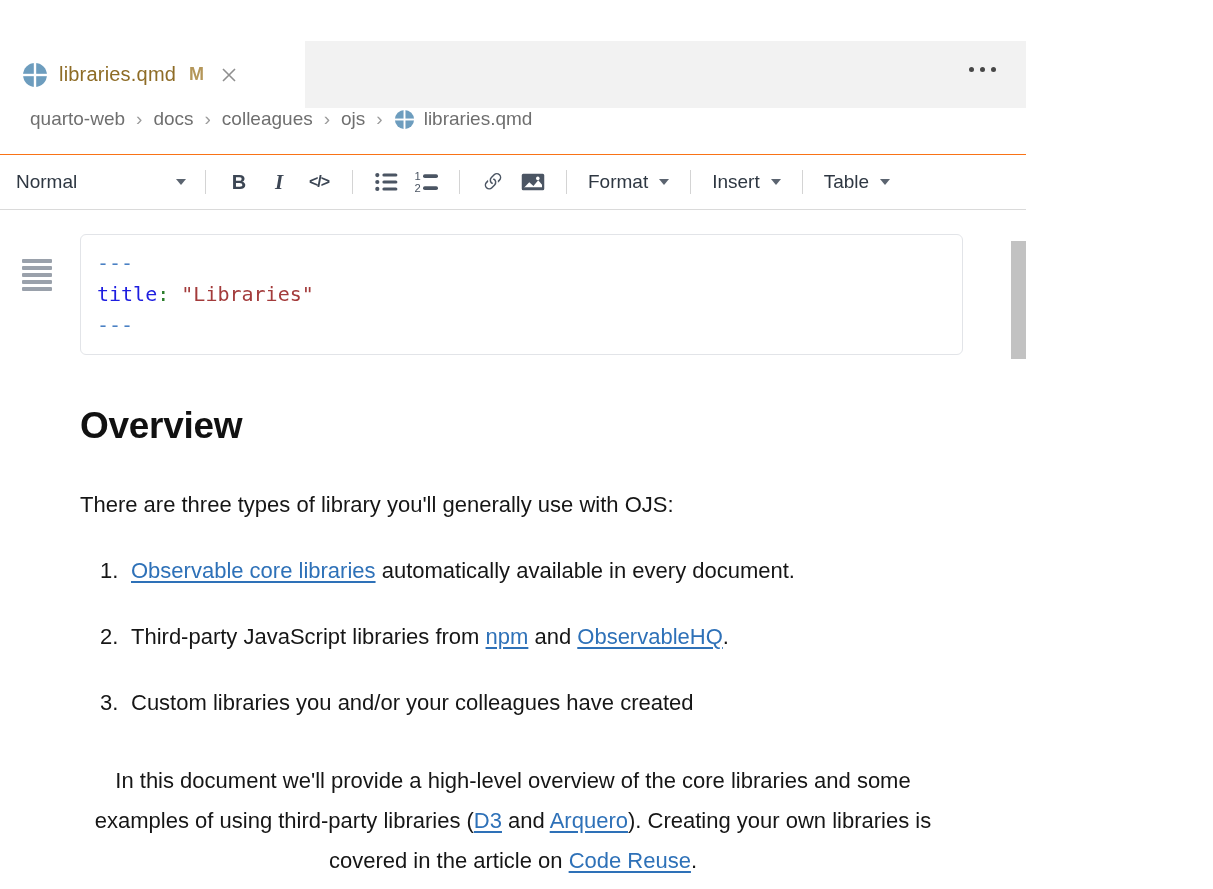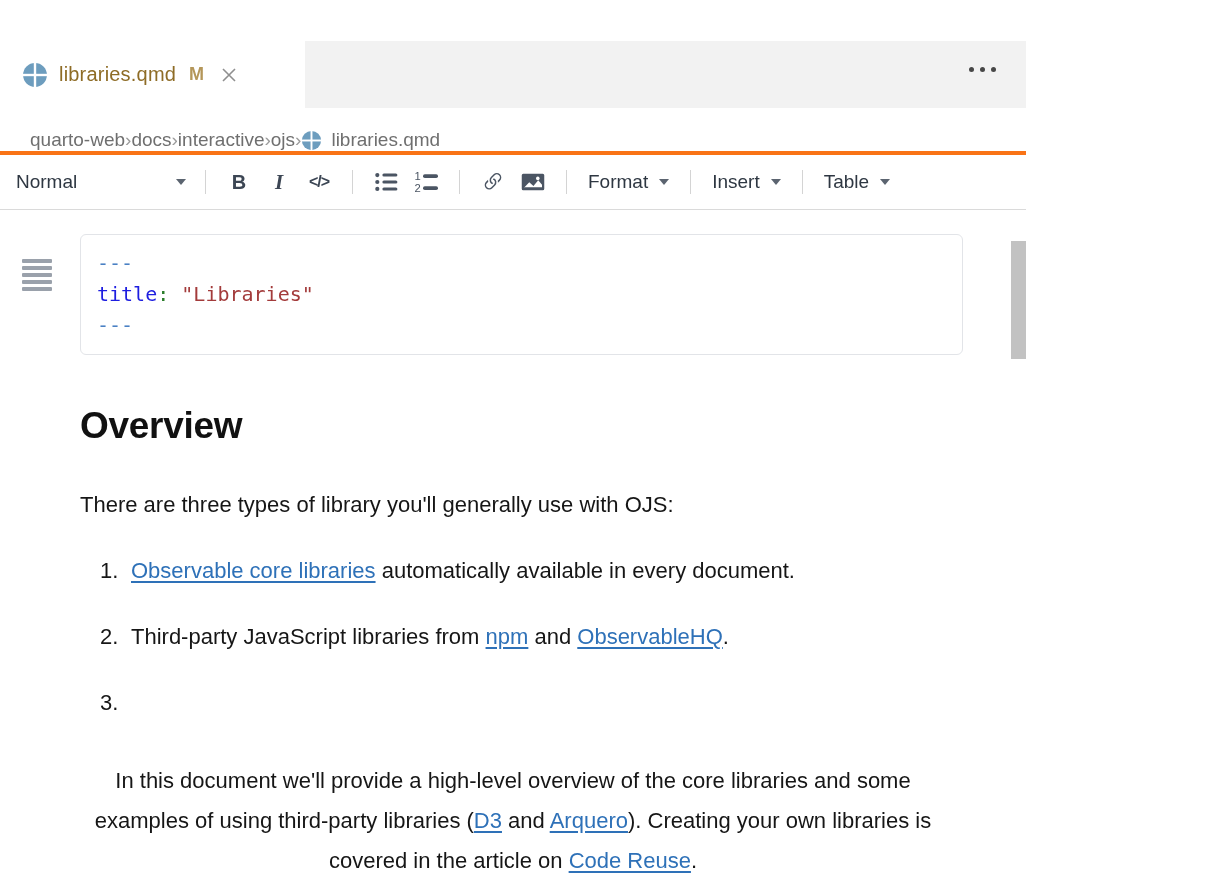--- a/index.html
+++ b/index.html
@@ -19,23 +19,23 @@
   .tab-label { color:#8e6c26; font-size:20px; font-weight:500; letter-spacing:.2px; }
   .tab-badge { color:#b49659; font-size:18px; font-weight:600; margin-left:2px; }
   .tab-close { margin-left:6px; display:flex; align-items:center; }
   .tab-close svg { width:16px; height:16px; stroke:#8f8f8f; stroke-width:1.6; }
   .tabbar-rest { flex:1; position:relative; }
   .ellipsis-btn { position:absolute; right:30px; top:26px; display:flex; gap:6px; cursor:pointer; }
   .ellipsis-btn i { width:5px; height:5px; background:#474747; border-radius:50%; display:block; }
 
   
   .breadcrumb {
-    height:47px; background:#fff; display:flex; align-items:flex-end;
-    padding:0 30px; gap:0; font-size:19px; color:#6f6f6f;
-    border-bottom:4px solid #f97316;
+    height:47px; background:#fff; display:flex; align-items:flex-start;
+    padding:0 30px; gap:11px; font-size:19px; color:#6f6f6f;
+    border-bottom:1px solid #f97316;
   }
   .crumb { cursor:pointer; }
   .crumb-sep { color:#9b9b9b; font-size:19px; }
   .crumb-file { display:flex; align-items:center; gap:9px; }
   .crumb-file .quarto-icon { width:21px; height:21px; }
 
   
   .toolbar {
     height:55px; display:flex; align-items:center; padding:0 14px;
     border-bottom:1px solid #dadada; color:#3c4654; background:#fff;
@@ -114,21 +114,21 @@
           <i></i>
         </div>
     </div>
   </div>
 
   <div class="breadcrumb">
     <span class="crumb">quarto-web</span>
     <span class="crumb-sep">›</span>
     <span class="crumb">docs</span>
     <span class="crumb-sep">›</span>
-    <span class="crumb">interactive</span>
+    <span class="crumb">colleagues</span>
     <span class="crumb-sep">›</span>
     <span class="crumb">ojs</span>
     <span class="crumb-sep">›</span>
     <span class="crumb-file">
       <svg class="quarto-icon" viewBox="0 0 24 24">
         <circle cx="12" cy="12" r="11" fill="#6d9dbe"></circle>
         <rect x="10.9" y="0" width="2.2" height="24" fill="#ffffff"></rect>
         <rect x="0" y="10.9" width="24" height="2.2" fill="#ffffff"></rect>
       </svg>
       <span>libraries.qmd</span>
@@ -226,19 +226,20 @@
       <div class="doc-li">
         <span class="li-num">1.</span>
         <span><a class="doclink">Observable core libraries</a><span> automatically available in every document.</span></span>
       </div>
       <div class="doc-li">
         <span class="li-num">2.</span>
         <span><span>Third-party JavaScript libraries from </span><a class="doclink">npm</a><span> and </span><a class="doclink">ObservableHQ</a><span>.</span></span>
       </div>
       <div class="doc-li">
         <span class="li-num">3.</span>
+        <span>Custom libraries you and/or your colleagues have created</span>
       </div>
     </div>
 
     <p class="doc-p outro"><span>In this document we'll provide a high-level overview of the core libraries and some examples of using third-party libraries (</span><a class="doclink">D3</a><span> and </span><a class="doclink">Arquero</a><span>). Creating your own libraries is covered in the article on </span><a class="doclink">Code Reuse</a><span>.</span></p>
   </div>
 
 </div>
 
 </body></html>

